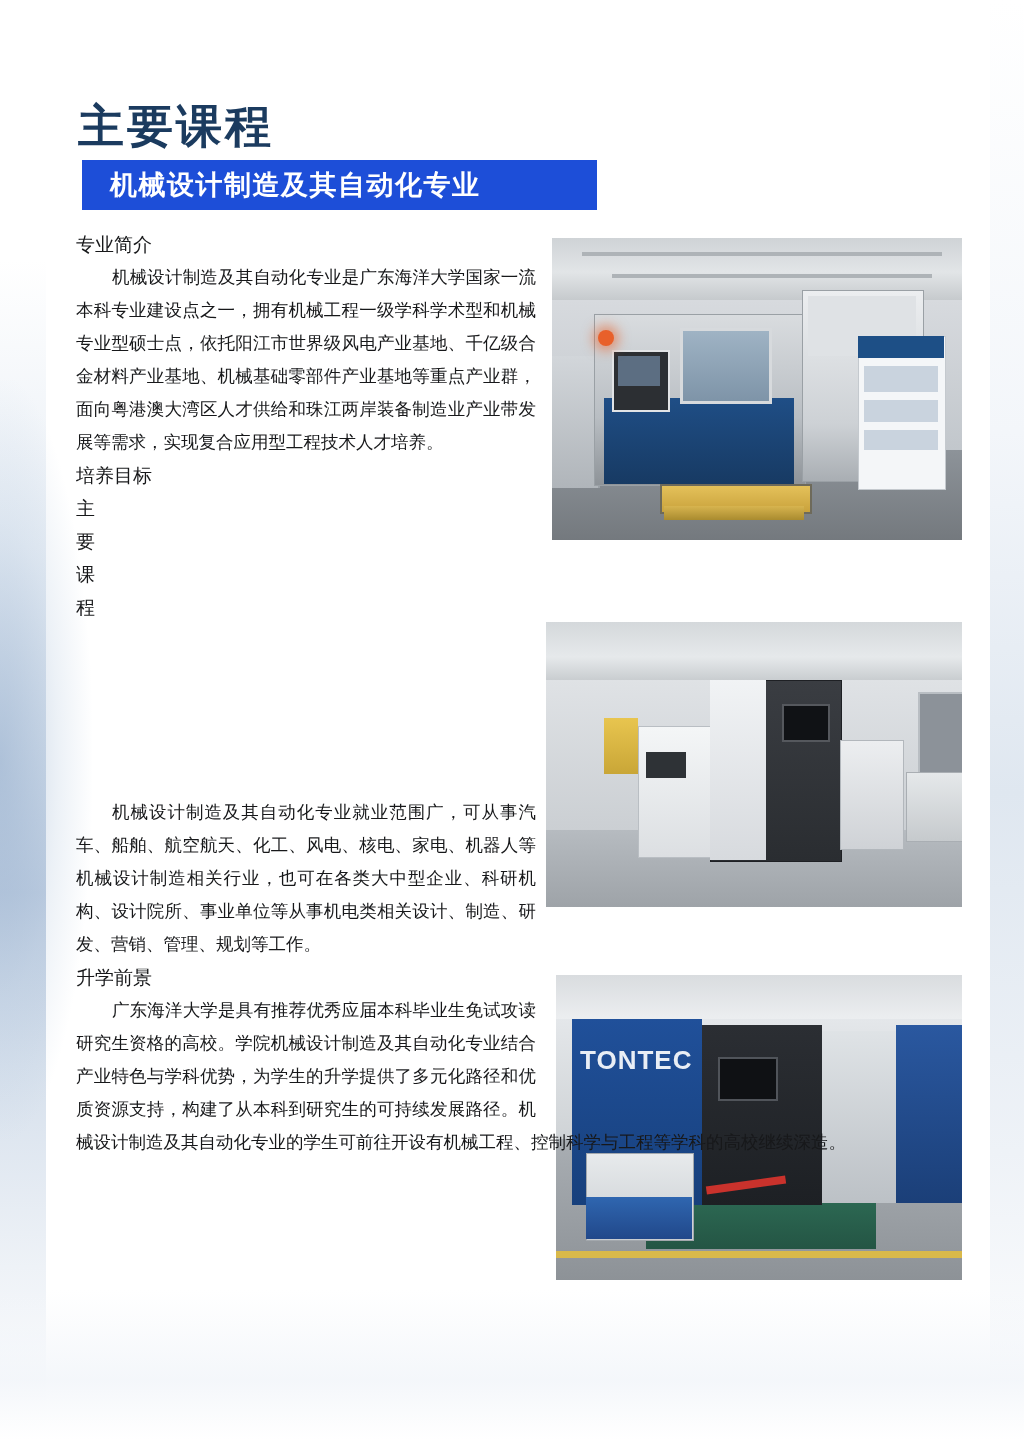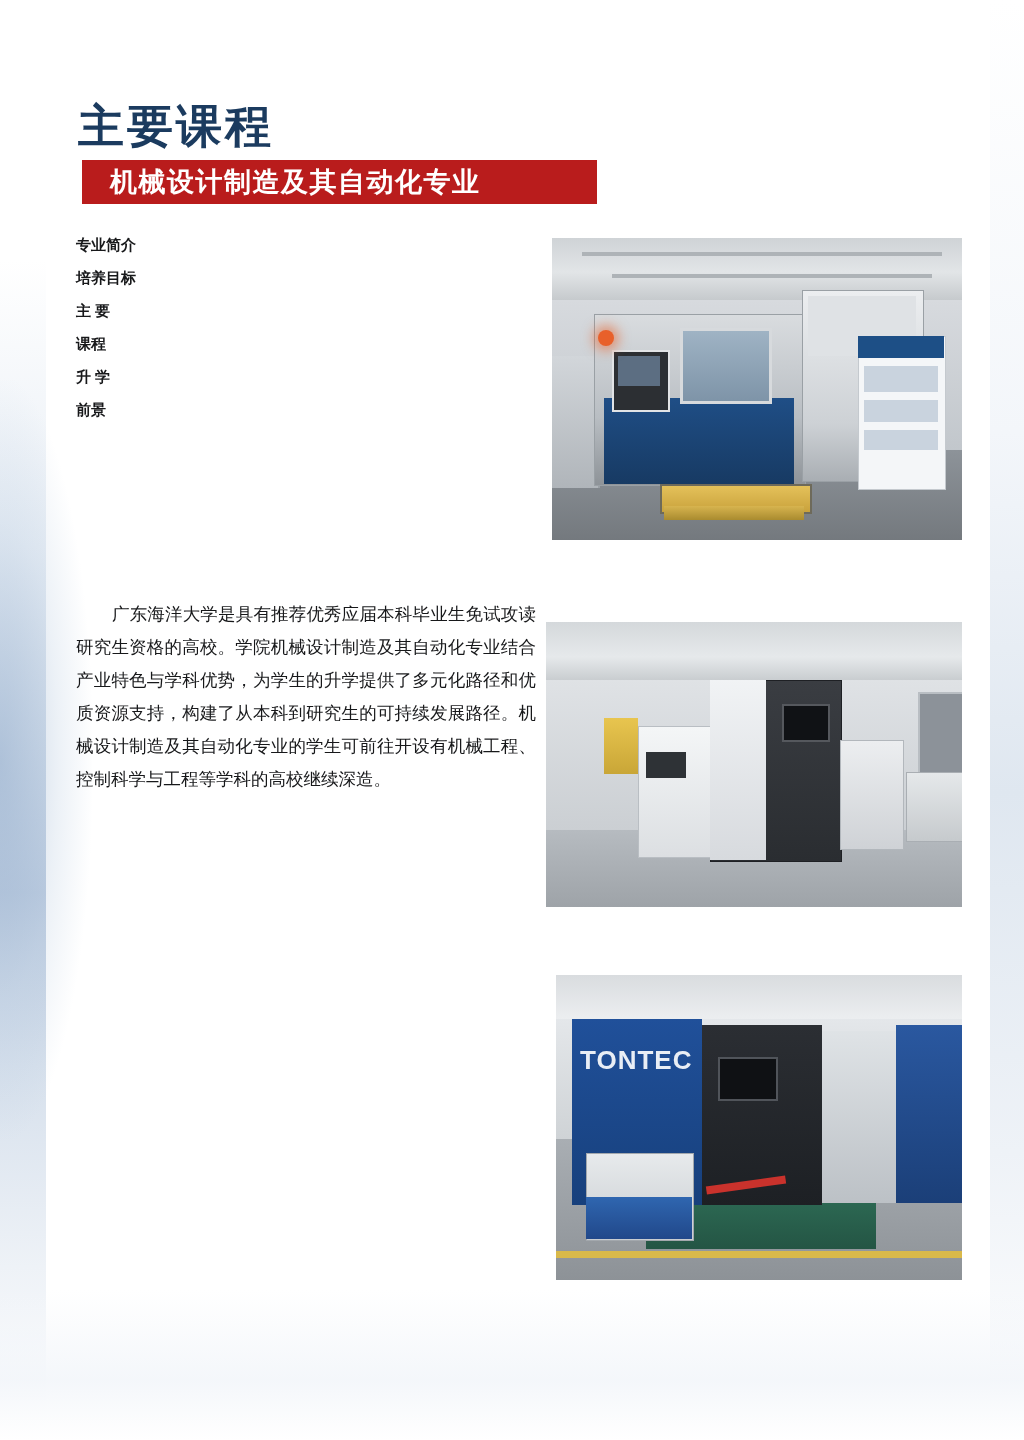--- a/index.html
+++ b/index.html
@@ -55,22 +55,22 @@
     font-weight: bold;
     letter-spacing: 3px;
     color: #1b3b5f;
     line-height: 1;
   }
   .section-banner {
     position: absolute;
     left: 82px;
     top: 160px;
     width: 515px;
-    height: 44px;
-    background: #b91c1c;
+    height: 50px;
+    background: #1d4ed8;
     display: flex;
     align-items: center;
   }
   .section-banner .banner-text {
     color: #ffffff;
     font-size: 27px;
     font-weight: bold;
     letter-spacing: 1.5px;
     margin-left: 28px;
   }
@@ -83,23 +83,23 @@
     width: 886px;
     font-size: 17.5px;
     line-height: 33px;
     color: #17181a;
     text-align: justify;
   }
   .content p {
     margin: 0;
   }
   .h-sub {
-    font-weight: bold;
+    font-weight: normal;
     margin-left: 36px;
-    font-size: 15px;
+    font-size: 19px;
     line-height: 33px;
   }
   .para {
     text-indent: 36px;
   }
 
   
   .img-float-1 {
     float: right;
     width: 412px;
@@ -283,27 +283,29 @@
   <div class="p3-m4"></div>
   <div class="p3-cab"></div>
   <div class="p3-cab-blue"></div>
   <div class="p3-red"></div>
 </div>
 
 <div class="content">
   <div class="img-float-1"></div>
 
   <p class="h-sub">专业简介</p>
+  <p class="para">机械设计制造及其自动化专业是广东海洋大学国家一流本科专业建设点之一，拥有机械工程一级学科学术型和机械专业型硕士点，依托阳江市世界级风电产业基地、千亿级合金材料产业基地、机械基础零部件产业基地等重点产业群，面向粤港澳大湾区人才供给和珠江两岸装备制造业产业带发展等需求，实现复合应用型工程技术人才培养。</p>
 
   <p class="h-sub">培养目标</p>
 
   <div class="img-float-2"></div>
 
 
   <p class="h-sub">主要课程</p>
 
 
   <div class="img-float-3"></div>
 
+  <p class="para">机械设计制造及其自动化专业就业范围广，可从事汽车、船舶、航空航天、化工、风电、核电、家电、机器人等机械设计制造相关行业，也可在各类大中型企业、科研机构、设计院所、事业单位等从事机电类相关设计、制造、研发、营销、管理、规划等工作。</p>
 
   <p class="h-sub">升学前景</p>
   <p class="para">广东海洋大学是具有推荐优秀应届本科毕业生免试攻读研究生资格的高校。学院机械设计制造及其自动化专业结合产业特色与学科优势，为学生的升学提供了多元化路径和优质资源支持，构建了从本科到研究生的可持续发展路径。机械设计制造及其自动化专业的学生可前往开设有机械工程、控制科学与工程等学科的高校继续深造。</p>
 </div>
 
 </body></html>

